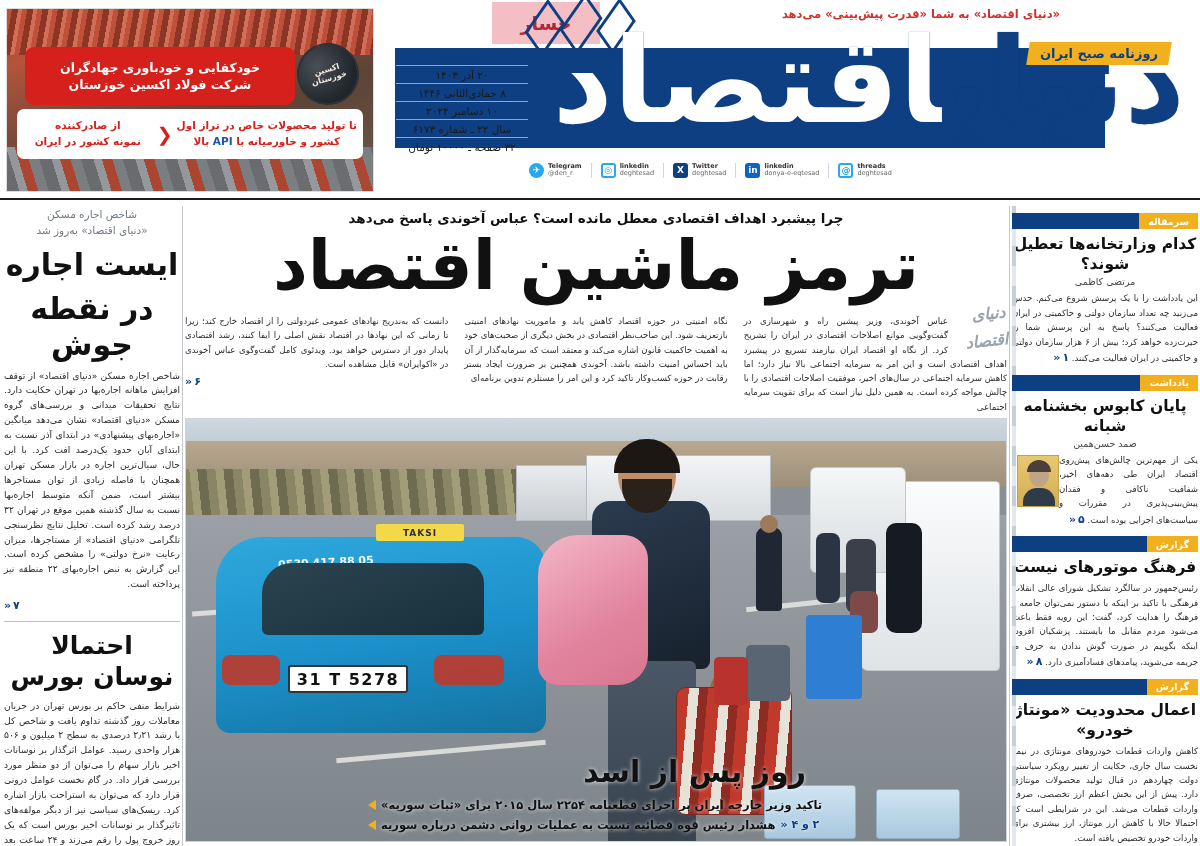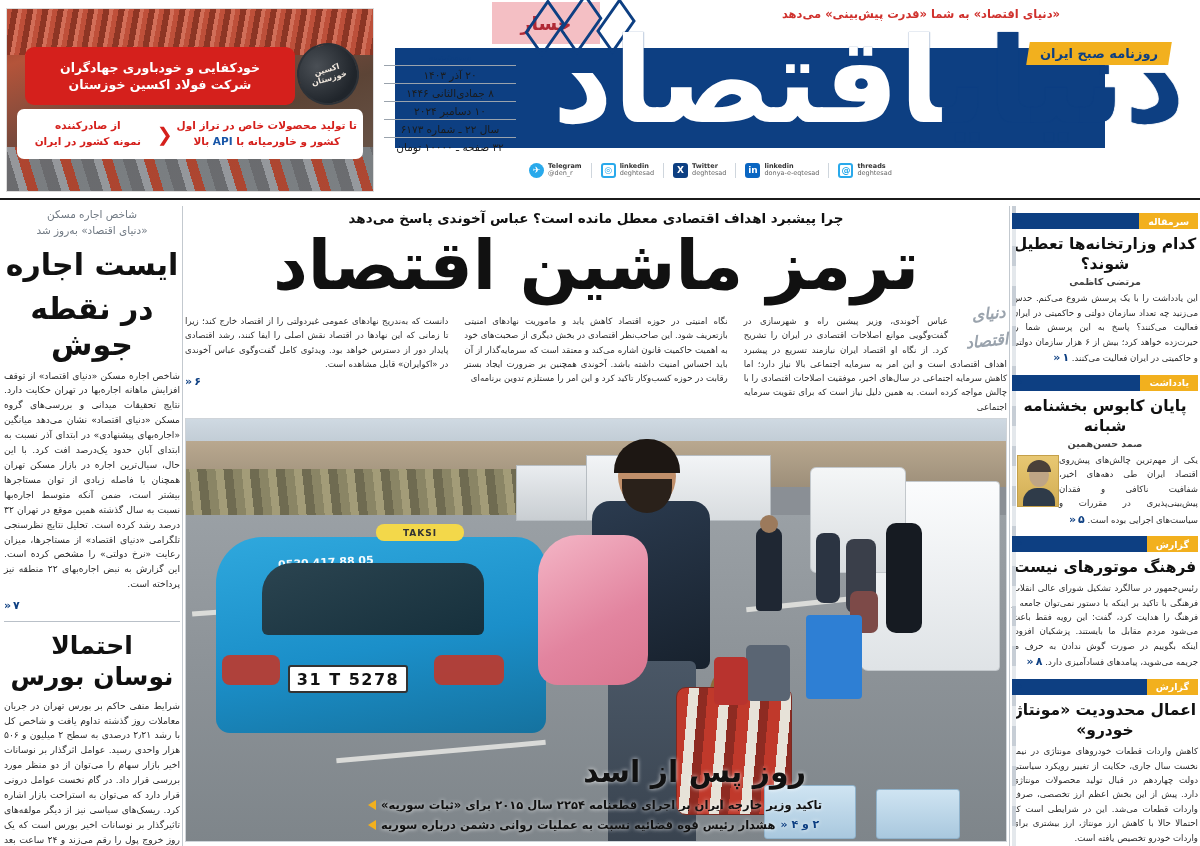--- a/index.html
+++ b/index.html
@@ -77,21 +77,21 @@
   .logo-ar .wht{ color:#ffffff; }
   .diamond{ position:absolute; border:3px solid #0d3f82; transform:rotate(45deg) skew(10deg,10deg); }
   .yellow-badge{
     position:absolute; right:30px; top:42px; background:#f2b01e; padding:4px 12px;
     transform:skewX(-9deg); z-index:5;
   }
   .yellow-badge span{
     display:block; transform:skewX(9deg); color:#0d3f82; font-size:13px; font-weight:bold;
   }
   .datebox{
-    position:absolute; left:4px; top:48px; width:132px; z-index:6; text-align:center;
+    position:absolute; left:16px; top:48px; width:132px; z-index:6; text-align:center;
   }
   .datebox .d{
     font-size:10.5px; color:#1b1b1b; padding:2.5px 2px; border-bottom:1px solid #9aa3ad;
     white-space:nowrap;
   }
   .datebox .d:first-child{ color:#0d3f82; font-weight:bold; border-bottom:1px solid #9aa3ad; }
   .datebox .d:last-child{ border-bottom:none; }
 
   .socials{
     position:absolute; left:140px; top:155px; width:600px; height:30px;
@@ -166,21 +166,21 @@
     position:absolute; left:30px; top:118px; width:330px; height:196px;
     background:linear-gradient(170deg,#2fa8dd 0%,#1b8fc9 55%,#15729f 100%);
     border-radius:46px 30px 14px 14px;
   }
   .ph-taxi-glass{
     position:absolute; left:46px; top:26px; width:222px; height:72px;
     background:linear-gradient(160deg,#2b4450,#16303c); border-radius:30px 20px 6px 6px;
   }
   .ph-taxi-sign{
     position:absolute; left:160px; top:-13px; width:88px; height:17px; background:#f3d84a;
-    border-radius:8px; display:flex; align-items:center; justify-content:center;
+    border-radius:2px; display:flex; align-items:center; justify-content:center;
     color:#333; font-size:9px; font-weight:bold; letter-spacing:1px; direction:ltr;
   }
   .ph-plate{
     position:absolute; left:72px; top:128px; width:120px; height:28px; background:#fff;
     border:2px solid #333; border-radius:3px; display:flex; align-items:center;
     justify-content:center; color:#111; font-size:16px; font-weight:bold;
     direction:ltr; letter-spacing:1.5px;
   }
   .ph-tail{ position:absolute; top:118px; width:58px; height:30px; background:#c0392b;
     border-radius:8px; opacity:.9; }
@@ -243,21 +243,21 @@
   .sec-bar .tag{
     position:absolute; right:0; top:0; height:16px; background:#f2b01e; padding:0 9px;
     display:flex; align-items:center; color:#fff; font-size:9.5px; font-weight:bold;
   }
   .sec-bar .guil{
     position:absolute; left:2px; top:-1px; color:#0d3f82; font-size:13px; font-weight:bold;
   }
   .sec-title{
     text-align:center; font-size:15.5px; font-weight:bold; color:#111; margin-top:5px; line-height:1.3;
   }
-  .sec-author{ text-align:center; font-size:9.5px; color:#444; margin-top:2px; font-weight:bold; }
+  .sec-author{ text-align:center; font-size:9.5px; color:#444; margin-top:2px; font-weight:normal; }
   .sec-body{ font-size:8.6px; color:#2a2a2a; text-align:justify; line-height:1.68; margin-top:4px; }
   .avatar{
     float:left; width:42px; height:52px; margin:2px 0 2px 5px;
     background:linear-gradient(#e8c873,#d2ad54); border:1px solid #c4a04a;
     position:relative; overflow:hidden;
   }
   .avatar .av-h{ position:absolute; left:11px; top:7px; width:20px; height:24px; border-radius:50%;
     background:#bfa585; }
   .avatar .av-hair{ position:absolute; left:9px; top:4px; width:24px; height:12px;
     border-radius:12px 12px 0 0; background:#4a4039; }

